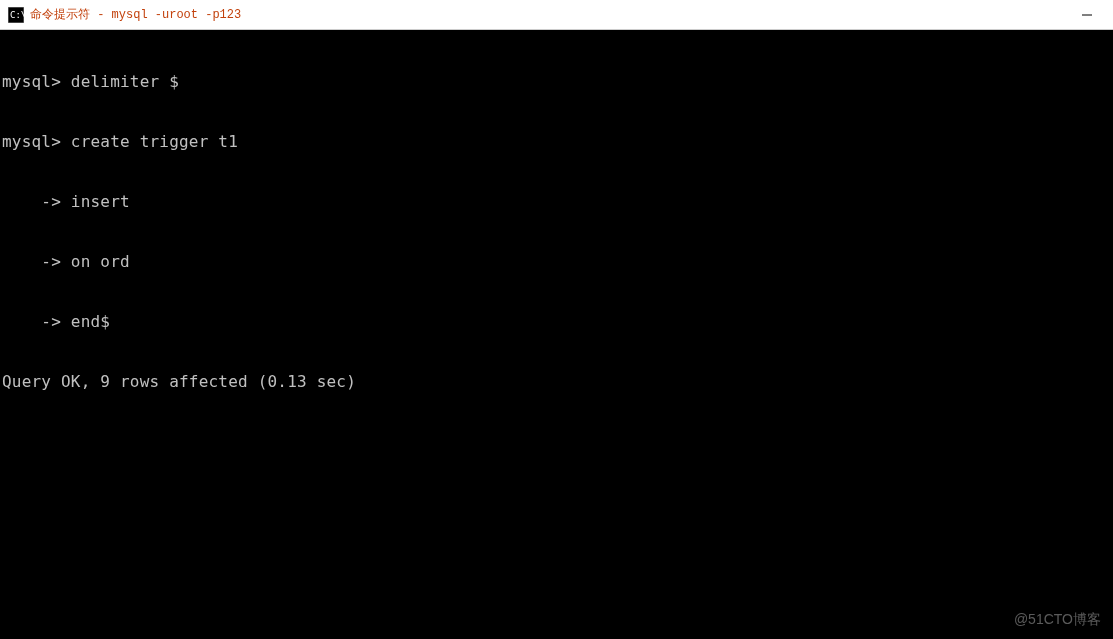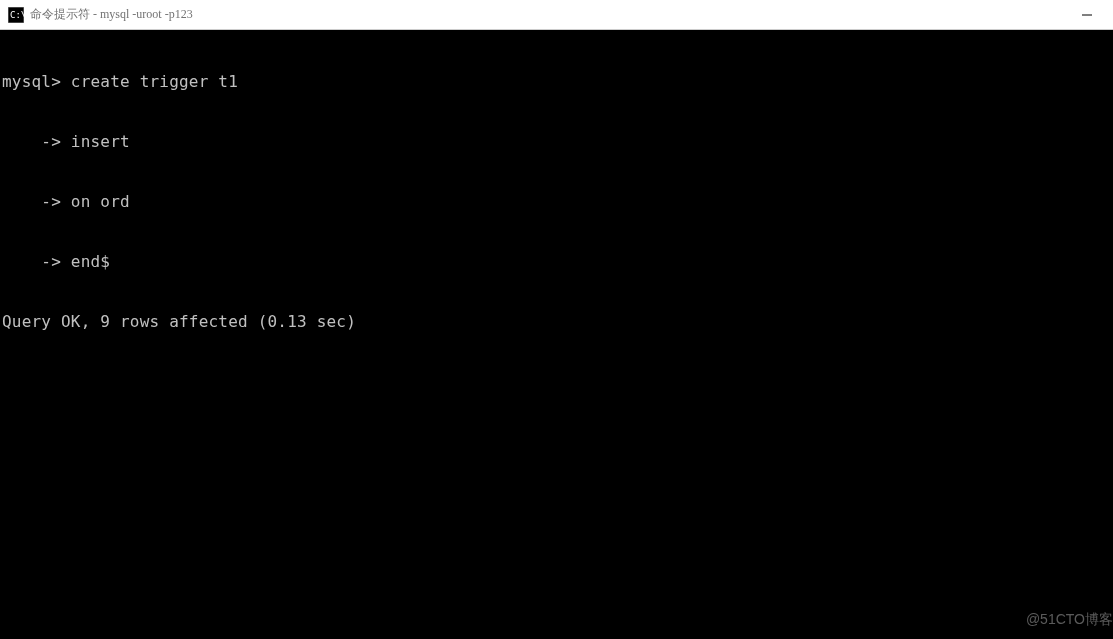--- a/index.html
+++ b/index.html
@@ -22,23 +22,23 @@
   .titlebar .app-icon {
     width: 16px;
     height: 16px;
     margin-right: 6px;
     display: flex;
     align-items: center;
     justify-content: center;
   }
   .titlebar .app-icon svg { width: 16px; height: 16px; }
   .titlebar .title {
-    font-family: Liberation Serif, serif;
+    font-family: Liberation Mono, monospace;
     font-size: 12px;
-    color: #737373;
+    color: #c2410c;
     flex: 1;
   }
   .win-controls {
     display: flex;
     gap: 18px;
     align-items: center;
     padding-right: 4px;
   }
   .win-btn {
     width: 28px;
@@ -52,21 +52,21 @@
   .terminal {
     padding: 2px 2px 0 2px;
     font-size: 16px;
     line-height: 20px;
     color: #c0c0c0;
     white-space: pre;
     letter-spacing: 0.2px;
   }
   .watermark {
     position: absolute;
-    right: 0;
+    right: 12px;
     bottom: 10px;
     font-family: "Microsoft YaHei", sans-serif;
     font-size: 14px;
     color: rgba(200,200,200,0.45);
     text-align: right;
   }
 </style>
 </head>
 <body>
 
@@ -82,20 +82,21 @@
   <div class="win-controls">
     <div class="win-btn">
       <svg width="10" height="10" viewBox="0 0 10 10">
           <line x1="0" y1="5" x2="10" y2="5" stroke="#000" stroke-width="1"></line>
         </svg>
     </div>
   </div>
 </div>
 
 <div class="terminal">
+  <div>mysql&gt; delimiter $</div>
   <div>mysql&gt; create trigger t1</div>
   <div>    -&gt; insert</div>
   <div>    -&gt; on ord</div>
   <div>    -&gt; end$</div>
   <div>Query OK, 9 rows affected (0.13 sec)</div>
   <div></div>
   
   
   <div></div>
   

